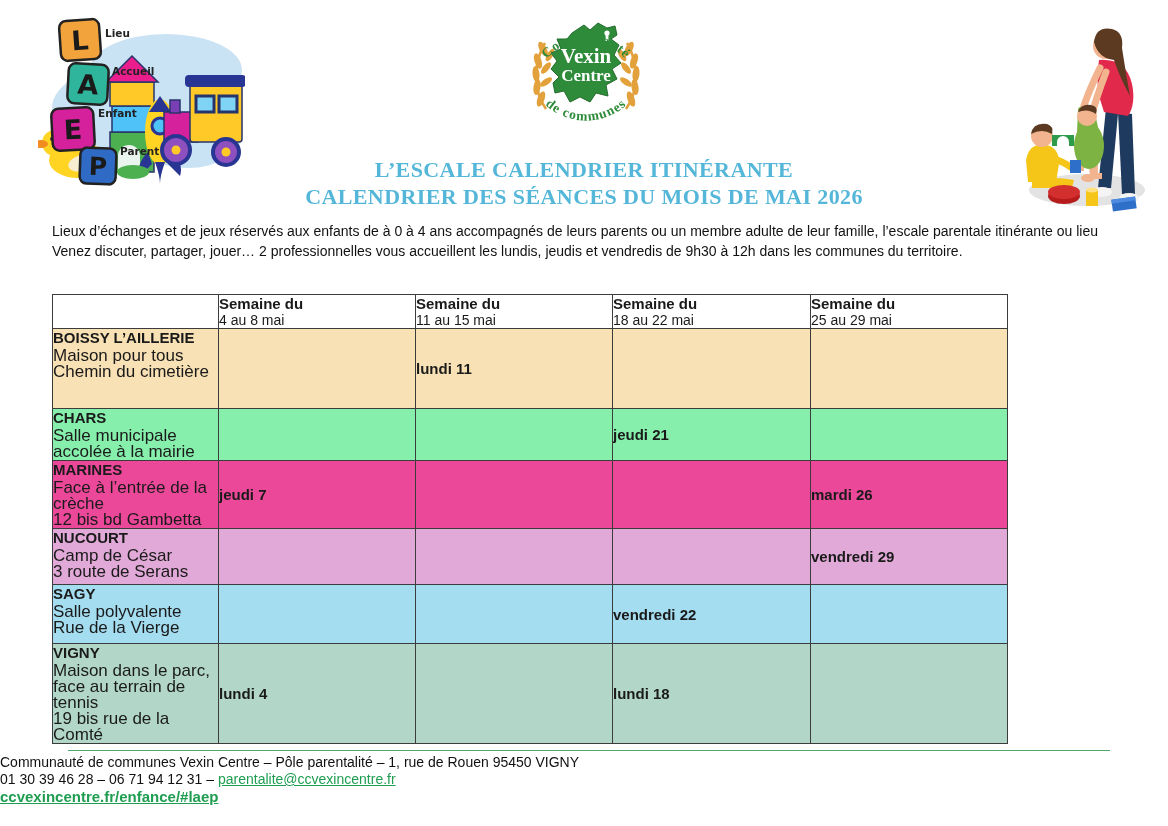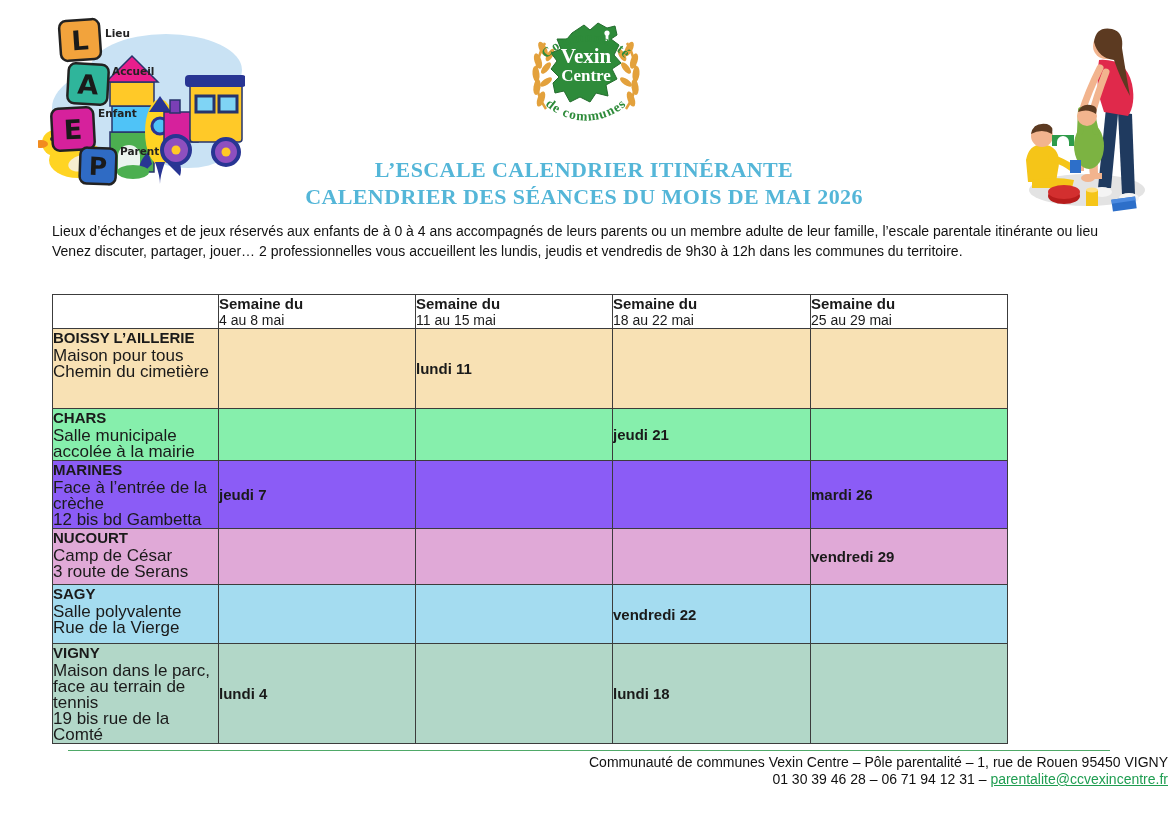--- a/index.html
+++ b/index.html
@@ -28,21 +28,21 @@
   td.week-head { vertical-align:top; padding:3px 8px; background:#fff; }
   .week-label { font-weight:bold; font-size:15px; line-height:17px; }
   .week-date  { font-size:14px; line-height:16px; }
   td.commune-cell { vertical-align:top; padding:6px 8px 4px 8px; }
   .commune-name { font-weight:bold; font-size:15px; line-height:17px; margin-bottom:2px; }
   .addr-line { font-size:17px; line-height:16px; }
   td.day-cell { vertical-align:middle; padding-left:8px; font-weight:bold; font-size:15px; }
 
   
   .footer-rule { position:absolute; top:750px; left:68px; width:1042px; border-top:1px solid #4fa968; }
-  .footer { position:absolute; top:754px; left:0; width:1168px; text-align:right; font-size:14px; line-height:17px; color:#111; }
+  .footer { position:absolute; top:754px; left:0; width:1168px; text-align:left; font-size:14px; line-height:17px; color:#111; }
   .footer a { text-decoration:underline; }
   .site-line { font-weight:bold; font-size:15px; }
 
   svg text { user-select:none; }
 </style>
 </head>
 <body>
 
 <div class="page">
 
@@ -270,21 +270,21 @@
           <div class="addr-line">Salle municipale</div>
           <div class="addr-line">accolée à la mairie</div>
           <div class="addr-line"></div>
         </td>
         <td class="day-cell"></td>
         <td class="day-cell"></td>
         <td class="day-cell">jeudi 21</td>
         <td class="day-cell"></td>
       </tr>
 
-      <tr style="height: 49px; background-color: #8b5cf6;">
+      <tr style="height: 49px; background-color: #ec4899;">
         <td class="commune-cell">
           <div class="commune-name">MARINES</div>
           <div class="addr-line">Face à l’entrée de la crèche</div>
           <div class="addr-line">12 bis bd Gambetta</div>
           <div class="addr-line"></div>
         </td>
         <td class="day-cell">jeudi 7</td>
         <td class="day-cell"></td>
         <td class="day-cell"></td>
         <td class="day-cell">mardi 26</td>
@@ -329,15 +329,16 @@
         <td class="day-cell"></td>
       </tr>
     </tbody>
       </table>
   </div>
 
   <div class="footer-rule"></div>
   <div class="footer">
     <div>Communauté de communes Vexin Centre – Pôle parentalité – 1, rue de Rouen 95450 VIGNY</div>
     <div><span>01 30 39 46 28 – 06 71 94 12 31 – </span><a href="#" style="color: rgb(31, 157, 81);">parentalite@ccvexincentre.fr</a></div>
+    <div class="site-line"><a href="#" style="color: rgb(31, 157, 81);">ccvexincentre.fr/enfance/#laep</a></div>
   </div>
 
 </div>
 
 </body></html>

